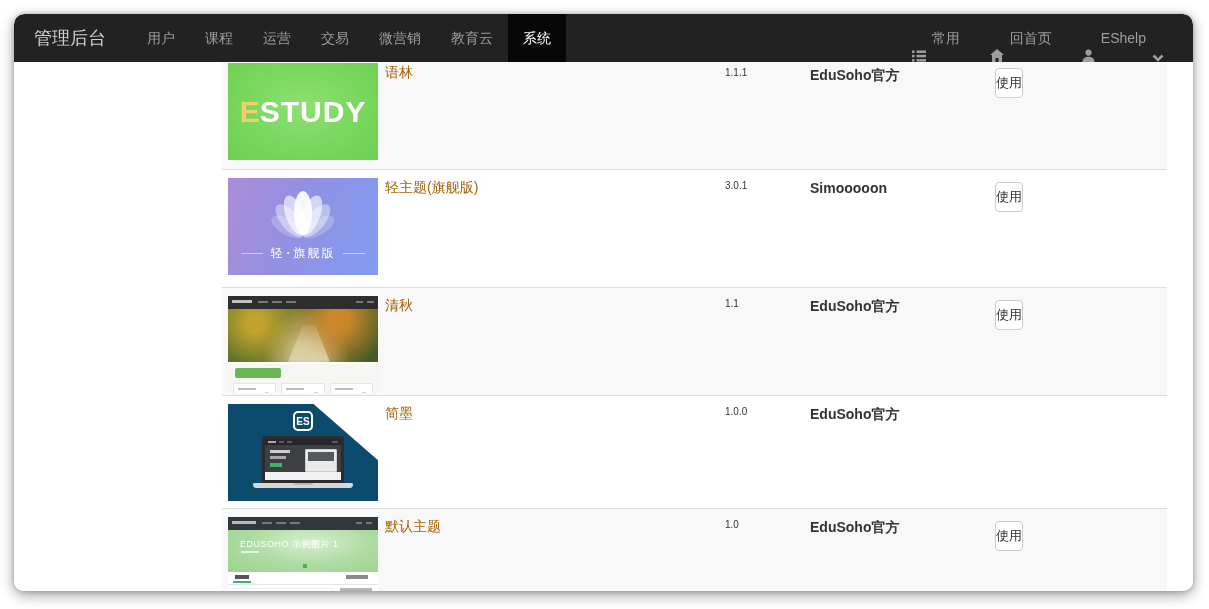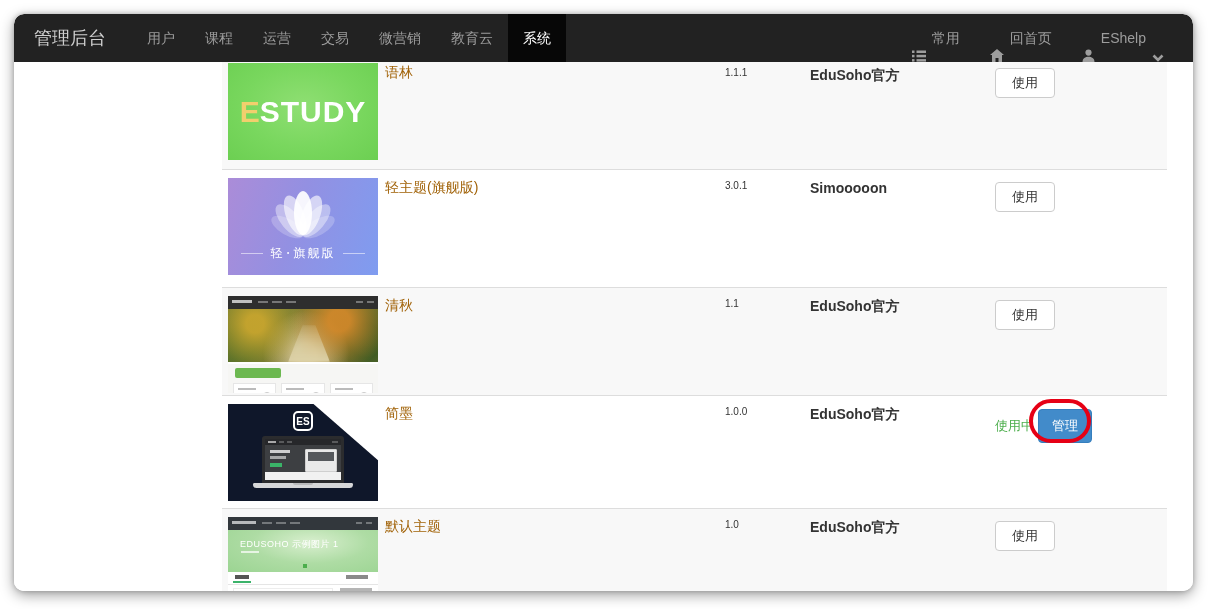--- a/index.html
+++ b/index.html
@@ -32,21 +32,21 @@
 
   .cthumb { width:163px; padding:8px 0 0 6px; }
   .r1 .cthumb { padding-top:1px; }
   .thumb { width:150px; height:97px; position:relative; overflow:hidden; }
   .cname   { width:340px; padding-top:9px;  font-size:14px; color:#a16207; }
   .cver    { width:85px;  padding-top:10px; font-size:10px; color:#333; }
   .cauthor { width:185px; padding-top:10px; font-size:14px; color:#333;font-weight:bold; }
   .r1 .cname { padding-top:2px; } .r1 .cver, .r1 .cauthor { padding-top:5px; }
   .caction { flex:1; position:relative; }
 
-  .btn-use { margin-top:12px; padding:5px 16px; background:#fff; border:1px solid #ccc; border-radius:4px;
+  .btn-use { margin-top:12px; padding:5px 0; background:#fff; border:1px solid #ccc; border-radius:4px;
              font-size:13px; color:#333; cursor:pointer; font-family:inherit; }
   .r1 .btn-use { margin-top:6px; }
   .r4 .caction { display:flex; align-items:flex-start; }
   .status-inuse { color:#4cae4c; font-size:13px; margin-top:21px; white-space:nowrap; }
   .btn-manage { margin-top:13px; margin-left:4px; padding:7px 13px; background:#428bca; border:1px solid #357ebd;
                 border-radius:4px; color:#fff; font-size:13px; cursor:pointer; font-family:inherit; }
   .annotation { position:absolute; left:34px; top:3px; width:62px; height:44px;
                 border:4px solid #e60015; border-radius:26px; pointer-events:none; }
 
   
@@ -77,21 +77,21 @@
              background:linear-gradient(rgba(214,203,160,.2), rgba(222,211,170,.95));
              clip-path:polygon(35% 0, 65% 0, 100% 100%, 0 100%); filter:blur(1px); }
   .t3-body { flex:1; position:relative; border-top:2px solid #fff; }
   .t3-pill { position:absolute; left:7px; top:4px; width:46px; height:10px; background:#6cb850; border-radius:2px; }
   .t3-cards { position:absolute; left:5px; right:5px; top:19px; display:flex; gap:5px; }
   .t3-card { flex:1; height:22px; background:#fff; border:1px solid #e6e6e6; position:relative; }
   .t3-card::before { content:""; position:absolute; left:4px; top:4px; width:18px; height:2px; background:#bbb; }
   .t3-card::after { content:""; position:absolute; right:3px; top:8px; width:8px; height:8px; border:1px solid #ccc; border-radius:50%; background:#fafafa; }
 
   
-  .thumb-jianmo { background:#0f172a; }
+  .thumb-jianmo { background:#0c4a6e; }
   .jm-wedge { position:absolute; left:0; top:0; width:100%; height:100%; background:#fff;
               clip-path:polygon(100% 0, 100% 58%, 57% 0); }
   .es-logo { position:absolute; top:7px; left:50%; transform:translateX(-50%); width:20px; height:20px;
              border:2px solid #fff; border-radius:5px; color:#fff; font-size:10px; font-weight:bold;
              text-align:center; line-height:17px; }
   .laptop { position:absolute; left:50%; top:32px; transform:translateX(-50%); width:100px; }
   .lap-screen { margin:0 auto; width:82px; height:47px; background:#3d3f42; border:3px solid #2b2c2e;
                 border-radius:3px 3px 0 0; position:relative; overflow:hidden; }
   .ls-nav { position:absolute; left:0; top:0; right:0; height:6px; background:#26272a; }
   .ls-nav i { position:absolute; top:2px; height:2px; background:rgba(255,255,255,.6); }
@@ -271,25 +271,20 @@
                   </div>
                 <div class="ls-foot"></div>
               </div>
               <div class="lap-base"></div>
             </div>
           </div>
         </div>
         <div class="cname">简墨</div>
         <div class="cver">1.0.0</div>
         <div class="cauthor">EduSoho官方</div>
-        <div class="caction">
-          <span class="status-inuse">使用中</span>
-          <button class="btn-manage">管理</button>
-          <div class="annotation"></div>
-        </div>
       </div>
 
       <div class="trow r5 striped">
         <div class="cthumb">
           <div class="thumb thumb-default">
             <div class="t5-nav">
               <i style="left:4px;top:4px;width:24px;height:3px;"></i>
               <i style="left:34px;top:5px;width:10px;height:2px;opacity:.5;"></i>
               <i style="left:48px;top:5px;width:10px;height:2px;opacity:.5;"></i>
               <i style="left:62px;top:5px;width:10px;height:2px;opacity:.5;"></i>

